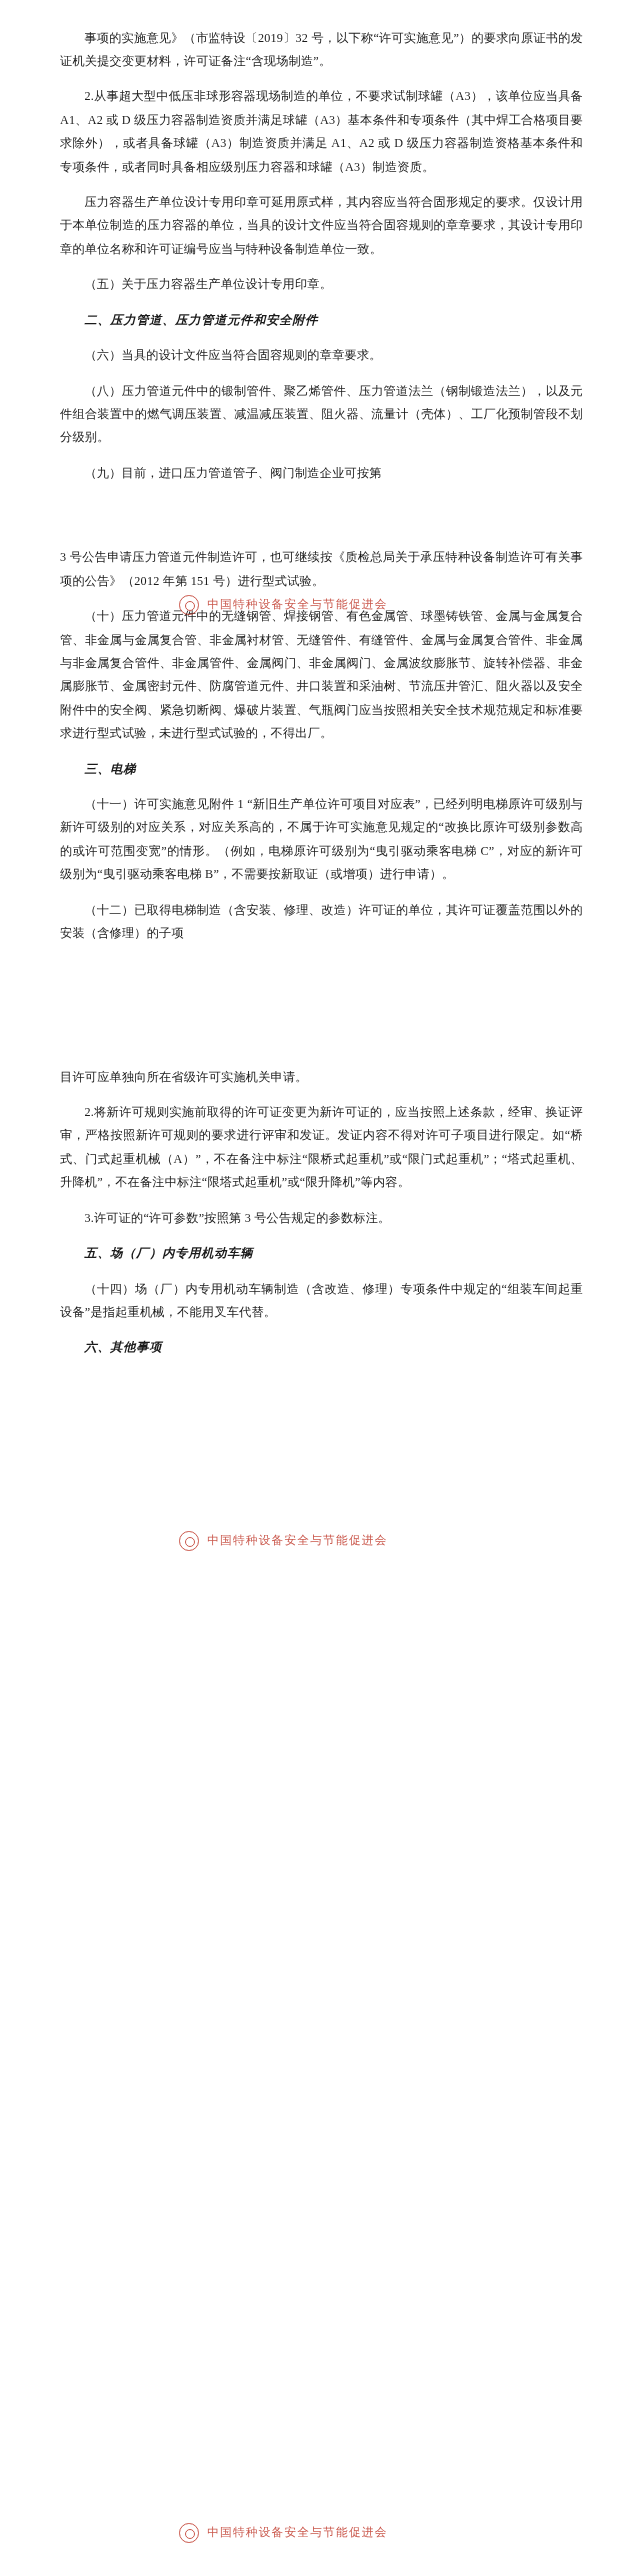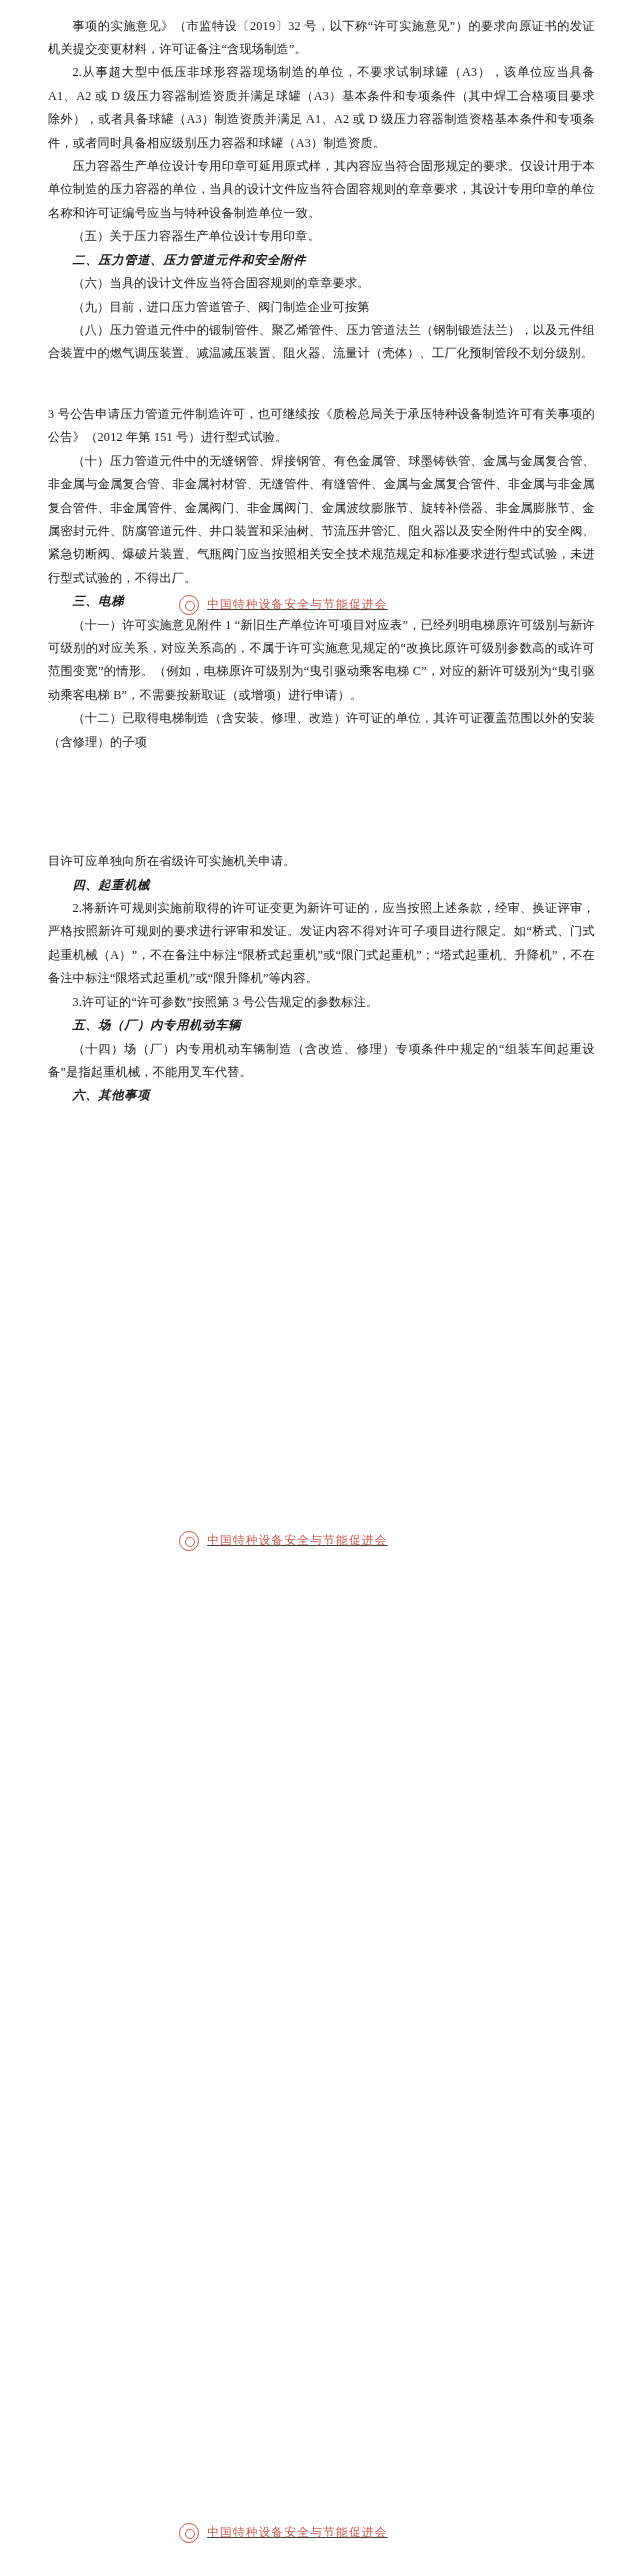--- a/index.html
+++ b/index.html
@@ -21,21 +21,21 @@
     background: #ffffff;
   }
   .doc-body {
     font-size: 12.2px;
     line-height: 1.92;
     text-align: justify;
     text-justify: inter-ideograph;
     letter-spacing: 0.2px;
   }
   p {
-    margin: 0;
+    margin: 12px;
     padding: 0;
   }
   .para {
     text-indent: 2em;
   }
   .para-noindent {
     text-indent: 0;
   }
   .heading {
     text-indent: 2em;
@@ -51,21 +51,20 @@
   .watermark {
     position: absolute;
     left: 0;
     width: 567px;
     display: flex;
     align-items: center;
     justify-content: center;
     gap: 8px;
     pointer-events: none;
     opacity: 0.85;
-    text-decoration: underline;
   }
   .wm-logo {
     width: 17.7px;
     height: 17.7px;
     border-radius: 50%;
     border: 1.6px solid #c0392b;
     position: relative;
     flex: none;
   }
   .wm-logo::before {
@@ -95,31 +94,30 @@
 
 <div class="page">
 
   <div class="doc-body">
     <p class="para">事项的实施意见》（市监特设〔2019〕32 号，以下称“许可实施意见”）的要求向原证书的发证机关提交变更材料，许可证备注“含现场制造”。</p>
     <p class="para">2.从事超大型中低压非球形容器现场制造的单位，不要求试制球罐（A3），该单位应当具备 A1、A2 或 D 级压力容器制造资质并满足球罐（A3）基本条件和专项条件（其中焊工合格项目要求除外），或者具备球罐（A3）制造资质并满足 A1、A2 或 D 级压力容器制造资格基本条件和专项条件，或者同时具备相应级别压力容器和球罐（A3）制造资质。</p>
     <p class="para">压力容器生产单位设计专用印章可延用原式样，其内容应当符合固形规定的要求。仅设计用于本单位制造的压力容器的单位，当具的设计文件应当符合固容规则的章章要求，其设计专用印章的单位名称和许可证编号应当与特种设备制造单位一致。</p>
     <p class="para">（五）关于压力容器生产单位设计专用印章。</p>
     <p class="heading">二、压力管道、压力管道元件和安全附件</p>
     <p class="para">（六）当具的设计文件应当符合固容规则的章章要求。</p>
+    <p class="para">（八）压力管道元件中的锻制管件、聚乙烯管件、压力管道法兰（钢制锻造法兰），以及元件组合装置中的燃气调压装置、减温减压装置、阻火器、流量计（壳体）、工厂化预制管段不划分级别。</p>
     <p class="para">（九）目前，进口压力管道管子、阀门制造企业可按第</p>
-    <p class="para">（八）压力管道元件中的锻制管件、聚乙烯管件、压力管道法兰（钢制锻造法兰），以及元件组合装置中的燃气调压装置、减温减压装置、阻火器、流量计（壳体）、工厂化预制管段不划分级别。</p>
     <div class="gap-lg"></div>
     <p class="para-noindent">3 号公告申请压力管道元件制造许可，也可继续按《质检总局关于承压特种设备制造许可有关事项的公告》（2012 年第 151 号）进行型式试验。</p>
     <p class="para">（十）压力管道元件中的无缝钢管、焊接钢管、有色金属管、球墨铸铁管、金属与金属复合管、非金属与金属复合管、非金属衬材管、无缝管件、有缝管件、金属与金属复合管件、非金属与非金属复合管件、非金属管件、金属阀门、非金属阀门、金属波纹膨胀节、旋转补偿器、非金属膨胀节、金属密封元件、防腐管道元件、井口装置和采油树、节流压井管汇、阻火器以及安全附件中的安全阀、紧急切断阀、爆破片装置、气瓶阀门应当按照相关安全技术规范规定和标准要求进行型式试验，未进行型式试验的，不得出厂。</p>
     <p class="heading">三、电梯</p>
     <p class="para">（十一）许可实施意见附件 1 “新旧生产单位许可项目对应表”，已经列明电梯原许可级别与新许可级别的对应关系，对应关系高的，不属于许可实施意见规定的“改换比原许可级别参数高的或许可范围变宽”的情形。（例如，电梯原许可级别为“曳引驱动乘客电梯 C”，对应的新许可级别为“曳引驱动乘客电梯 B”，不需要按新取证（或增项）进行申请）。</p>
     <p class="para">（十二）已取得电梯制造（含安装、修理、改造）许可证的单位，其许可证覆盖范围以外的安装（含修理）的子项</p>
     <div class="gap-xl"></div>
     <p class="para-noindent">目许可应单独向所在省级许可实施机关申请。</p>
-    <p class="heading">四、起重机械</p>
     <p class="para">2.将新许可规则实施前取得的许可证变更为新许可证的，应当按照上述条款，经审、换证评审，严格按照新许可规则的要求进行评审和发证。发证内容不得对许可子项目进行限定。如“桥式、门式起重机械（A）”，不在备注中标注“限桥式起重机”或“限门式起重机”；“塔式起重机、升降机”，不在备注中标注“限塔式起重机”或“限升降机”等内容。</p>
     <p class="para">3.许可证的“许可参数”按照第 3 号公告规定的参数标注。</p>
     <p class="heading">五、场（厂）内专用机动车辆</p>
     <p class="para">（十四）场（厂）内专用机动车辆制造（含改造、修理）专项条件中规定的“组装车间起重设备”是指起重机械，不能用叉车代替。</p>
     <p class="heading">六、其他事项</p>
   </div>
 
   <div class="watermark wm1">
     <span class="wm-logo"></span>
     <span class="wm-text">中国特种设备安全与节能促进会</span>

